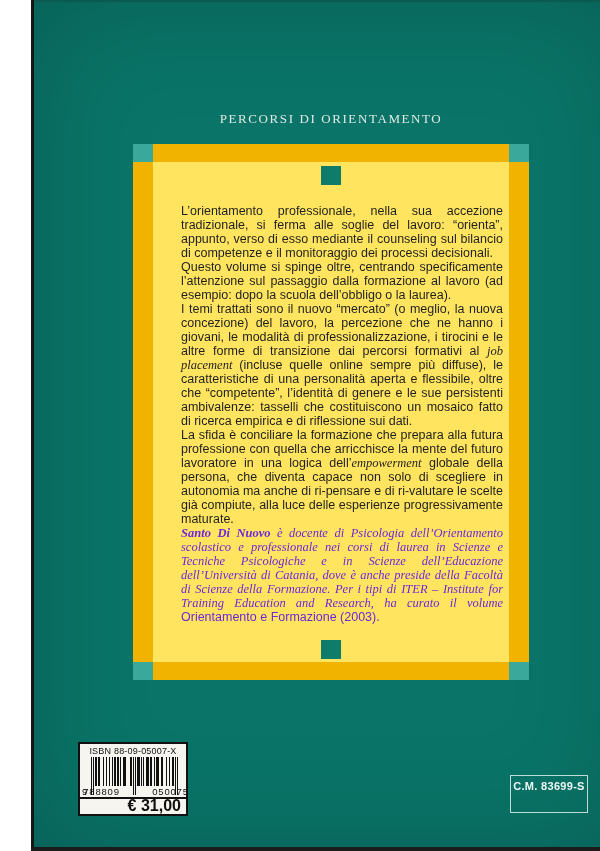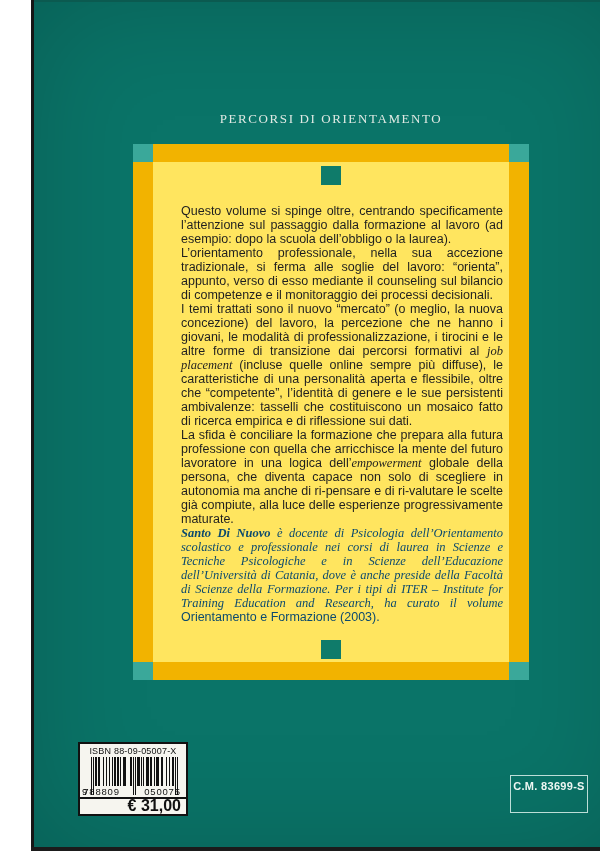--- a/index.html
+++ b/index.html
@@ -22,37 +22,37 @@
   .panel{position:absolute;left:102px;top:144px;width:396px;height:536px;background:var(--frame);}
   .panel-inner{position:absolute;left:20px;top:18px;width:356px;height:500px;background:var(--panel);}
   .corner{position:absolute;width:20px;height:18px;background:var(--corner);}
   .corner.tl{left:0;top:0}.corner.tr{right:0;top:0}.corner.bl{left:0;bottom:0}.corner.br{right:0;bottom:0}
   .sq{position:absolute;left:188px;width:20px;height:19px;background:var(--square);}
   .sq.top{top:22px}.sq.bottom{top:496px}
 
   .text-block{position:absolute;left:48px;top:60px;width:322px;color:var(--ink);}
   .text-block p{margin:0;font-size:12.5px;line-height:14px;text-align:justify;}
   .bio{margin-top:10px;font-family:"Liberation Serif",serif;font-style:italic;
-       font-size:11.8px;line-height:13.5px;text-align:justify;color:#0c4a6e;}
+       font-size:11.8px;line-height:13.5px;text-align:justify;color:#6d28d9;}
 
   .seg-n{}
   .seg-i{font-family:"Liberation Serif",serif;font-style:italic;}
   .seg-bi{font-weight:bold;}
   .seg-v{font-family:"Liberation Sans",sans-serif;font-style:normal;}
 
   .barcode-label{position:absolute;left:47px;top:742px;width:110px;height:74px;
     background:var(--label);border:2px solid #111;color:#111;}
   .isbn{position:absolute;top:2px;left:0;right:0;text-align:center;font-size:9px;
     letter-spacing:0.2px;white-space:nowrap;}
   .bc-area{position:absolute;top:13px;left:2px;right:2px;height:40px;}
   .d-first{position:absolute;left:0;top:29px;font-size:9.5px;}
   .ean-svg{position:absolute;left:9px;top:0;fill:#111;shape-rendering:crispEdges;}
   .d-left,.d-right{position:absolute;top:29px;width:39px;text-align:center;
     font-size:9.5px;letter-spacing:0.8px;white-space:nowrap;}
-  .d-left{left:0}.d-right{left:61px}
+  .d-left{left:0}.d-right{left:69px}
   .price-row{position:absolute;left:0;right:0;bottom:0;height:17px;border-top:2px solid #111;
     text-align:right;font-weight:bold;font-size:16px;line-height:14px;padding-right:5px;}
 
   .code-box{position:absolute;left:479px;top:775px;width:78px;height:38px;
     border:1px solid rgba(235,250,245,0.8);color:#eef7f3;font-weight:bold;font-size:11px;
     line-height:20px;text-align:center;letter-spacing:0.3px;}
 </style>
 </head>
 <body>
 
@@ -66,22 +66,22 @@
   <div class="panel">
     <div class="panel-inner"></div>
     <div class="corner tl"></div>
     <div class="corner tr"></div>
     <div class="corner bl"></div>
     <div class="corner br"></div>
     <div class="sq top"></div>
     <div class="sq bottom"></div>
 
     <div class="text-block">
+      <p><span class="seg-n">L’orientamento professionale, nella sua accezione tradizionale, si ferma alle soglie del lavoro: “orienta”, appunto, verso di esso mediante il counseling sul bilancio di competenze e il monitoraggio dei processi decisionali.</span></p>
       <p><span class="seg-n">Questo volume si spinge oltre, centrando specificamente l’attenzione sul passaggio dalla formazione al lavoro (ad esempio: dopo la scuola dell’obbligo o la laurea).</span></p>
-      <p><span class="seg-n">L’orientamento professionale, nella sua accezione tradizionale, si ferma alle soglie del lavoro: “orienta”, appunto, verso di esso mediante il counseling sul bilancio di competenze e il monitoraggio dei processi decisionali.</span></p>
       <p><span class="seg-n">I temi trattati sono il nuovo “mercato” (o meglio, la nuova concezione) del lavoro, la percezione che ne hanno i giovani, le modalità di professionalizzazione, i tirocini e le altre forme di transizione dai percorsi formativi al </span><span class="seg-i">job placement</span><span class="seg-n"> (incluse quelle online sempre più diffuse), le caratteristiche di una personalità aperta e flessibile, oltre che “competente”, l’identità di genere e le sue persistenti ambivalenze: tasselli che costituiscono un mosaico fatto di ricerca empirica e di riflessione sui dati.</span></p>
       <p><span class="seg-n">La sfida è conciliare la formazione che prepara alla futura professione con quella che arricchisce la mente del futuro lavoratore in una logica dell’</span><span class="seg-i">empowerment</span><span class="seg-n"> globale della persona, che diventa capace non solo di scegliere in autonomia ma anche di ri-pensare e di ri-valutare le scelte già compiute, alla luce delle esperienze progressivamente maturate.</span></p>
       <p class="bio"><span class="seg-bi">Santo Di Nuovo</span><span class="seg-i"> è docente di Psicologia dell’Orientamento scolastico e professionale nei corsi di laurea in Scienze e Tecniche Psicologiche e in Scienze dell’Educazione dell’Università di Catania, dove è anche preside della Facoltà di Scienze della Formazione. Per i tipi di ITER – Institute for Training Education and Research, ha curato il volume </span><span class="seg-v">Orientamento e Formazione (2003).</span></p>
     </div>
   </div>
 
   <div class="barcode-label">
     <div class="isbn">ISBN 88-09-05007-X</div>
     <div class="bc-area">
       <span class="d-first">9</span>

